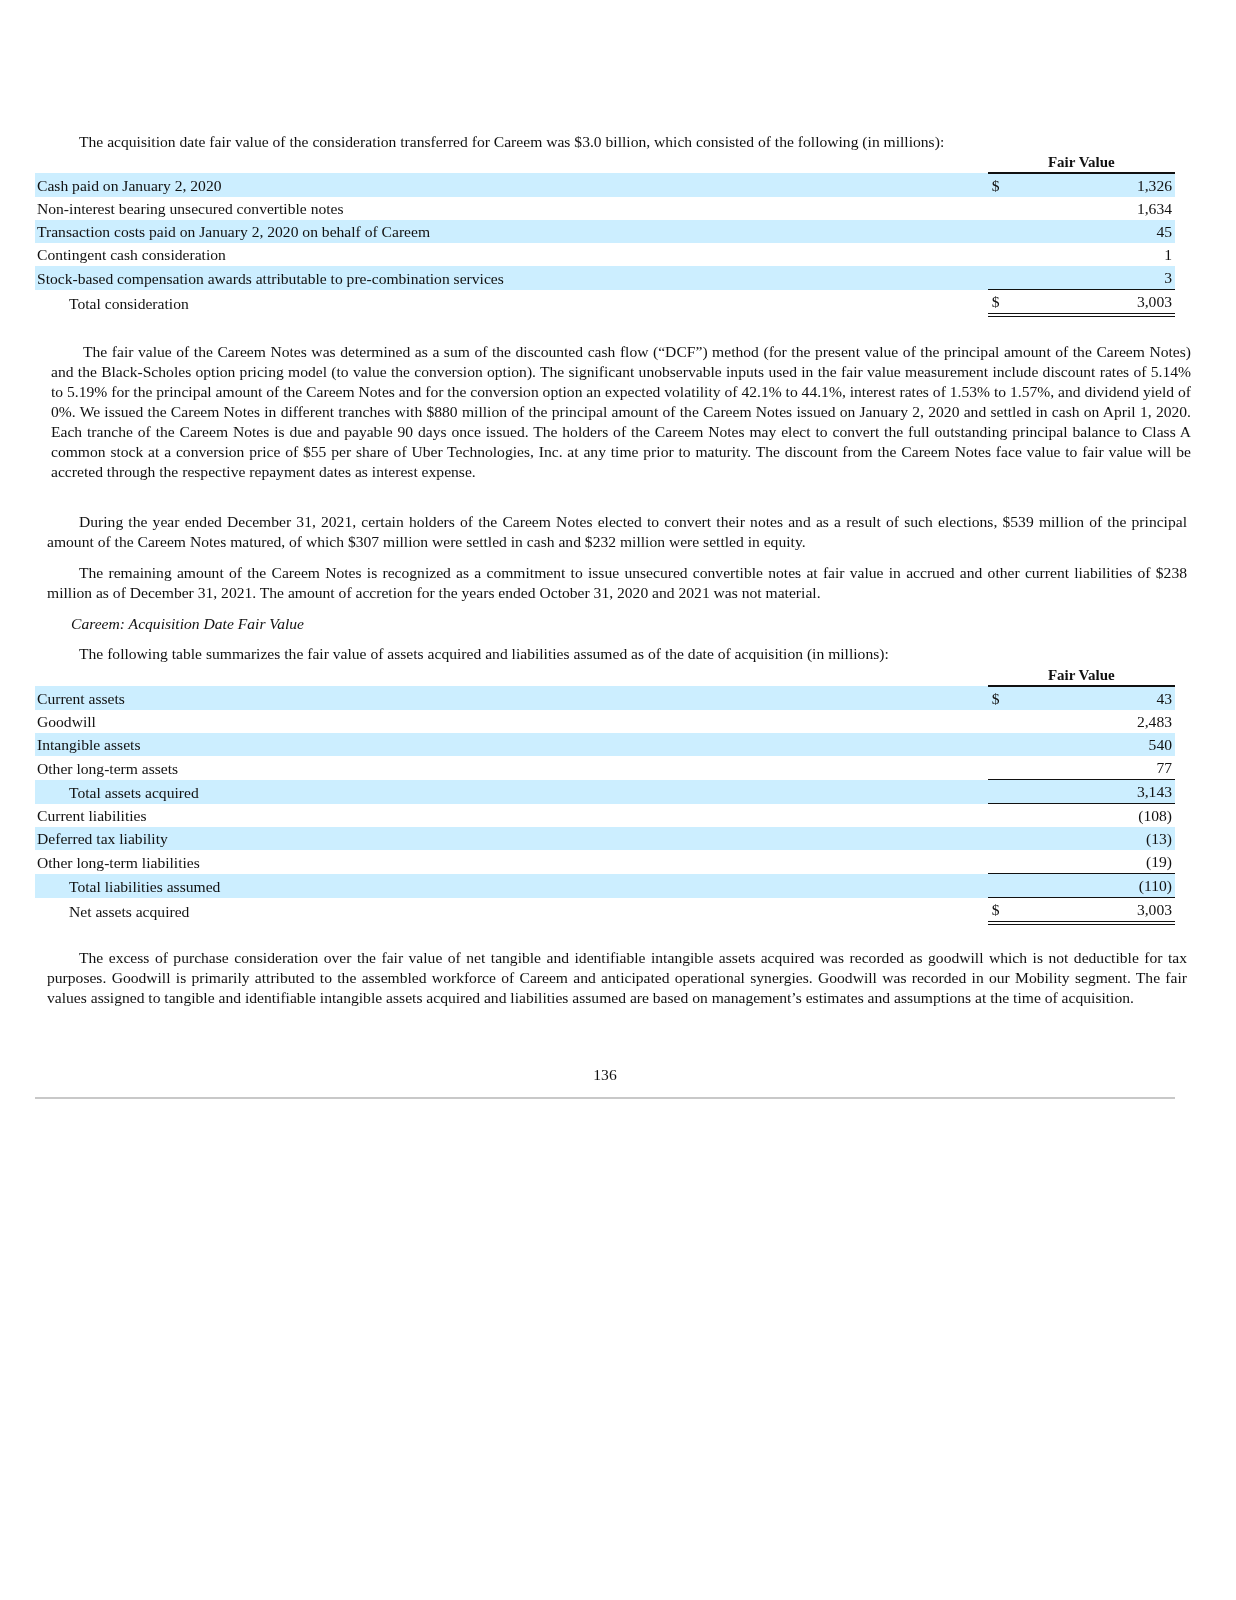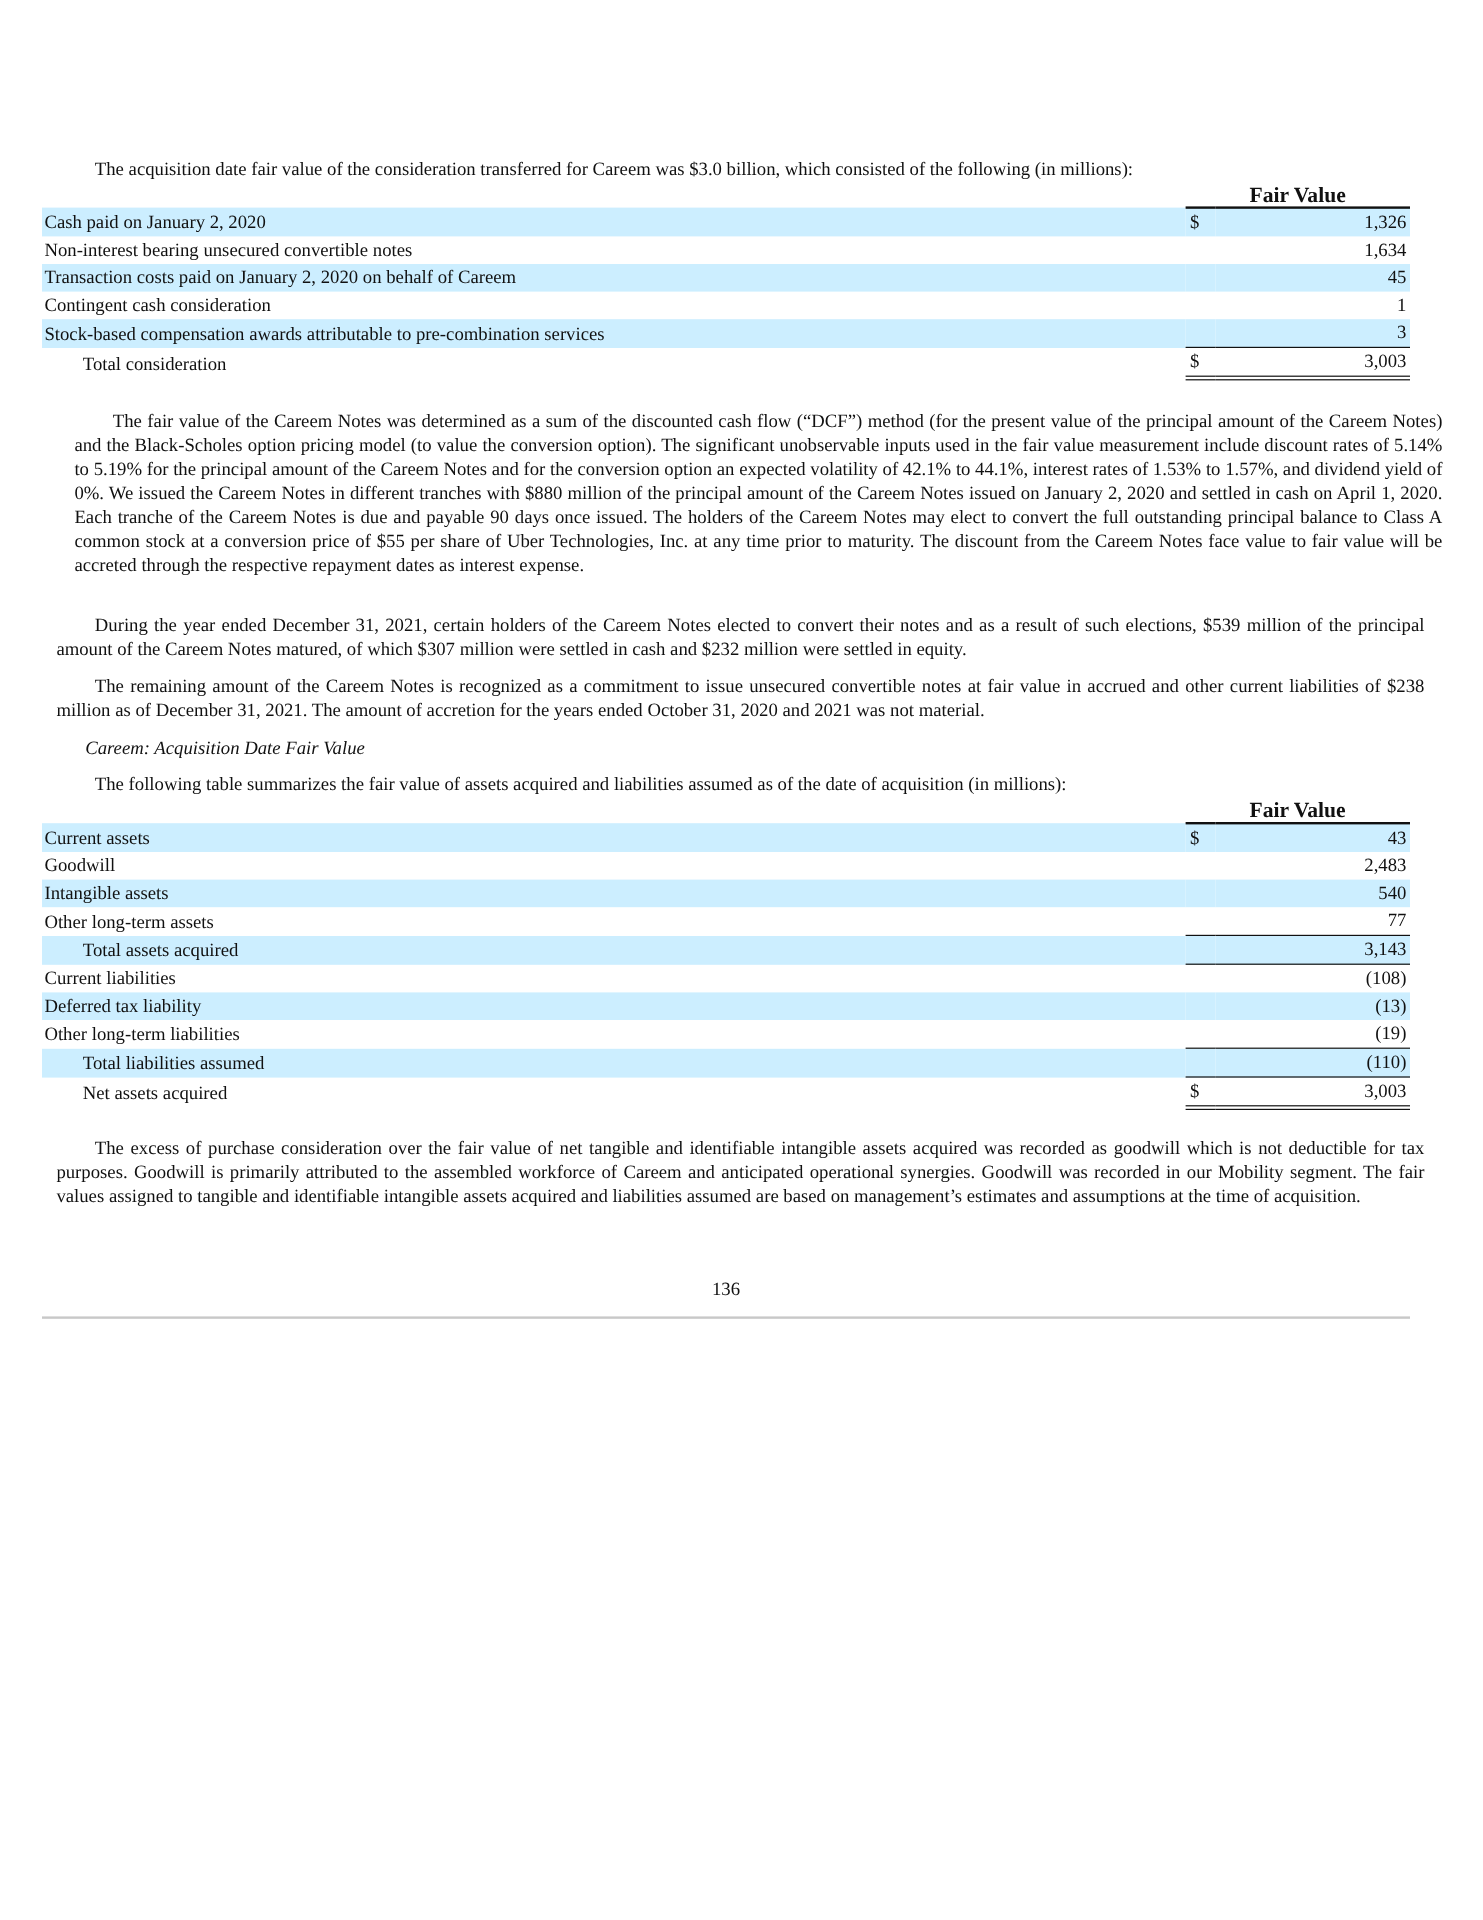--- a/index.html
+++ b/index.html
@@ -8,26 +8,26 @@
   p { margin: 12px; line-height: 20px; text-align: justify; }
   .indent { text-indent: 32px; }
   .intro1 { position: absolute; top: 120px; left: 0; width: 1140px; }
   table.fin { position: absolute; left: 0; width: 1140px; border-collapse: collapse; }
   table.fin td { padding: 0 2px; height: 23px; line-height: 23px; vertical-align: bottom; }
   table.fin tr.shade td { background: #cceeff; }
   table.fin td.label { width: 940px; }
   table.fin td.label.sub { padding-left: 34px; }
   table.fin td.dollar { width: 20px; text-align: left; padding-left: 4px; }
   table.fin td.val { width: 160px; text-align: right; padding-right: 3px; }
-  table.fin tr.head td { background: transparent; height: 20px; line-height: 20px; font-weight: bold; font-size: 18px; }
+  table.fin tr.head td { background: transparent; height: 20px; line-height: 20px; font-weight: bold; font-size: 15px; }
   table.fin tr.head td.hcol { text-align: center; border-bottom: 2px solid #111; }
   .topline td.dollar, .topline td.val { border-top: 1.5px solid #111; }
   .dbl td.dollar, .dbl td.val { border-bottom: 4px double #111; }
   .table1 { top: 152px; }
-  .para2 { position: absolute; top: 330px; left: 15px; width: 1140px; }
+  .para2 { position: absolute; top: 330px; left: 4px; width: 1140px; }
   .para3 { position: absolute; top: 500px; left: 0; width: 1140px; }
   .para4 { position: absolute; top: 551px; left: 0; width: 1140px; }
   .heading-it { position: absolute; top: 602px; left: 24px; font-style: italic; }
   .para5 { position: absolute; top: 632px; left: 0; width: 1140px; }
   .table2 { top: 665px; }
   .para6 { position: absolute; top: 936px; left: 0; width: 1140px; }
   .pagenum { position: absolute; top: 1066px; left: 0; width: 1140px; text-align: center; }
   .rule { position: absolute; top: 1097px; left: 0; width: 1140px; height: 0; border-top: 2px solid #c8c8c8; }
 </style>
 </head>

